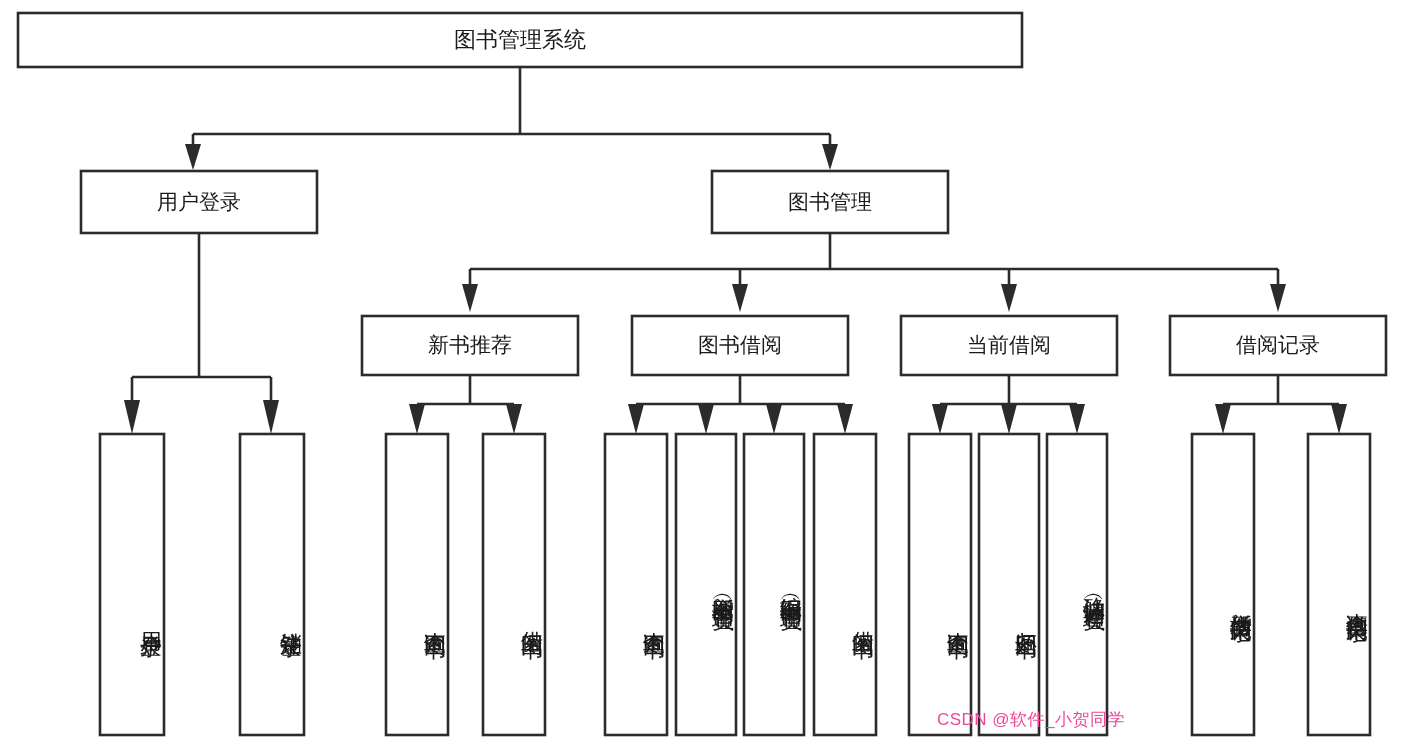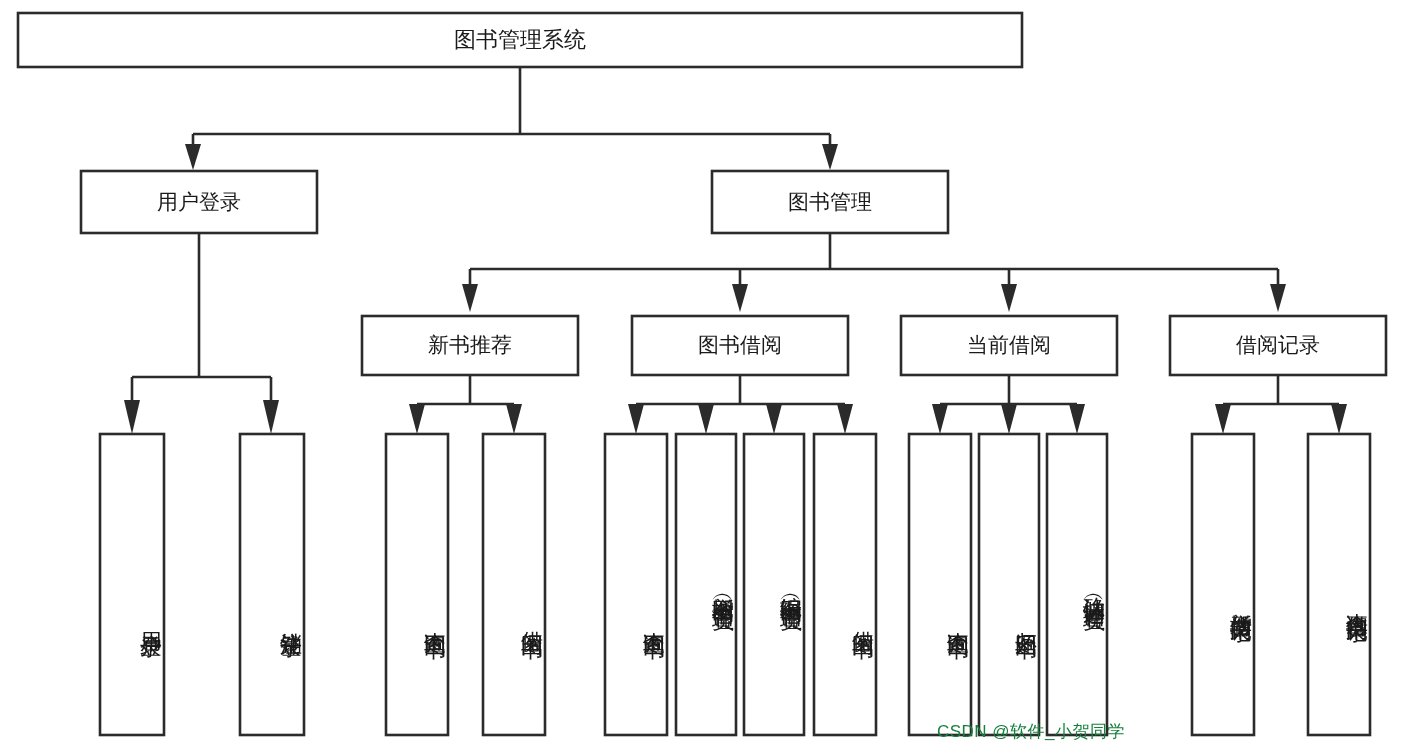--- a/index.html
+++ b/index.html
@@ -66,24 +66,24 @@
     letter-spacing: 2px;
     display: flex;
     align-items: flex-start;
     justify-content: center;
     white-space: nowrap;
     pointer-events: none;
   }
   .watermark {
     position: absolute;
     right: 10px;
-    bottom: 4px;
+    bottom: 16px;
     font-family: "Liberation Sans", "DejaVu Sans", sans-serif;
     font-size: 17px;
-    color: #15803d;
+    color: #ec4899;
     letter-spacing: 0.5px;
     white-space: nowrap;
   }
 </style>
 </head>
 <body>
 
 <div id="diagram-root">
 
   <svg class="diagram" viewBox="0 0 1405 747" xmlns="http://www.w3.org/2000/svg">

